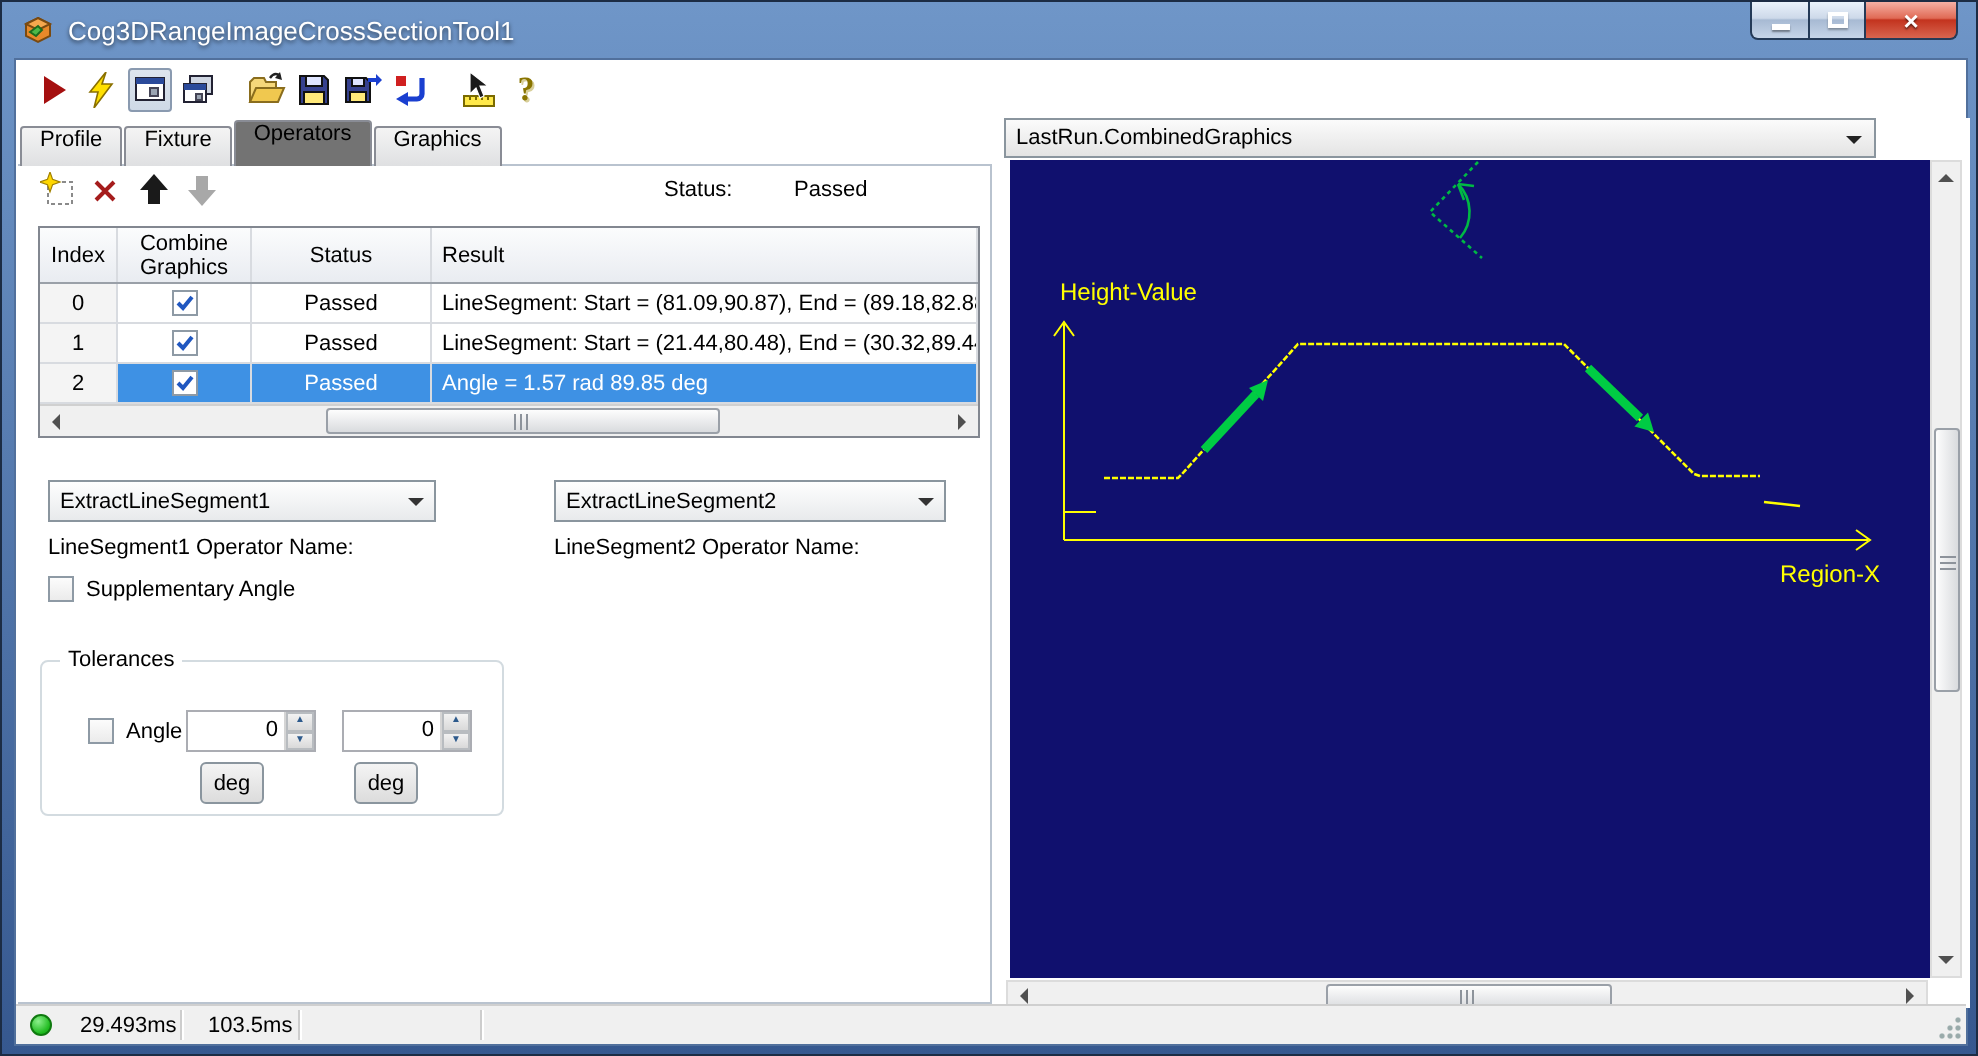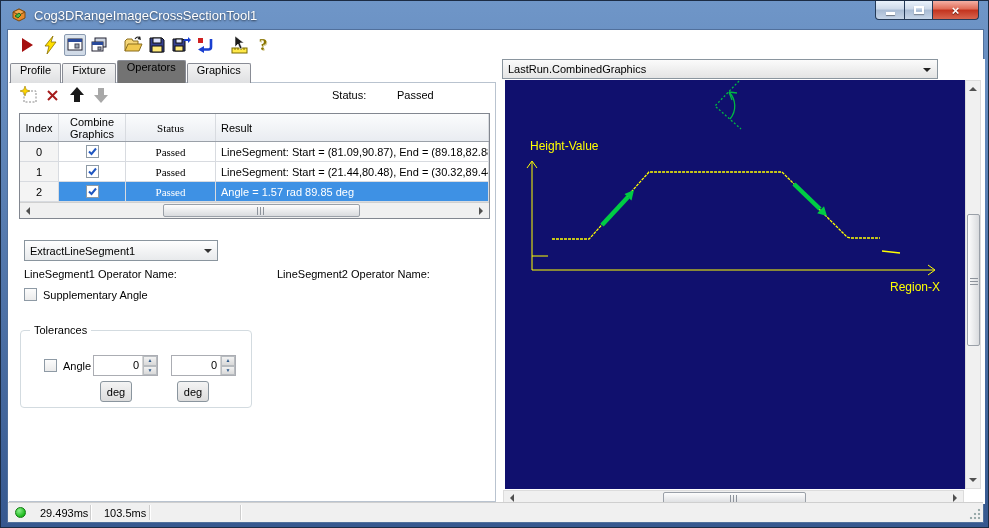--- a/index.html
+++ b/index.html
@@ -47,21 +47,21 @@
   .op-ico { position:absolute; width:18px; height:18px; top:1px; }
   .status-label { position:absolute; top:4px; white-space:nowrap; }
   
   .grid { position:absolute; left:11px; top:83px; width:471px; height:106px; border:1px solid #828790; background:#fff; }
   .grow { display:flex; width:100%; }
   .gh { height:28px; background:linear-gradient(#fbfcfd,#e9ecf1); border-bottom:1px solid #9aa0a8; }
   .gc { border-right:1px solid #d8dbe0; overflow:hidden; white-space:nowrap; display:flex; align-items:center; justify-content:center; }
   .gh .gc { text-align:center; white-space:normal; line-height:12px; }
   .c-index { width:39px; flex:none; }
   .c-combine { width:67px; flex:none; }
-  .c-status { width:90px; flex:none;font-family:Liberation Serif, serif; }
+  .c-status { width:90px; flex:none; }
   .c-result { flex:1; justify-content:flex-start; padding-left:5px; }
   .gr { height:20px; border-bottom:1px solid #d8dbe0; }
   .gr .c-index { background:#f4f4f4; }
   .gr.selected .gc { background:#3e91e4; color:#fff; }
   .gr.selected .c-index { background:#f4f4f4; color:#000; }
   .cbox { width:13px; height:13px; background:#fff; border:1px solid #8e9aa5; display:flex; align-items:center; justify-content:center; }
   
   .hscroll { position:relative; height:16px; background:#f0f0f0; border-top:1px solid #d0d0d0; }
   .sb-btn { position:absolute; top:0; width:16px; height:100%; background:#f0f0f0; display:flex; align-items:center; justify-content:center; }
   .sb-btn.left { left:0; } .sb-btn.right { right:0; }
@@ -302,20 +302,24 @@
           </div>
       </div>
     </div>
 
     <span class="label" style="left:16px; top:194px;">LineSegment1 Operator Name:</span>
     <span class="label" style="left:269px; top:194px;">LineSegment2 Operator Name:</span>
     <div class="combo" style="left:16px; top:210px; width:194px;">
       <span>ExtractLineSegment1</span>
       <span class="arrow"></span>
     </div>
+    <div class="combo" style="left:269px; top:210px; width:196px;">
+      <span>ExtractLineSegment2</span>
+      <span class="arrow"></span>
+    </div>
 
     <div class="checkrow" style="left:16px; top:258px;">
       <span class="cbox"></span>
       <span>Supplementary Angle</span>
     </div>
 
     <div class="groupbox">
       <span class="group-legend">Tolerances</span>
       <span class="label" style="left:80px; top:8px;">Min</span>
       <span class="label" style="left:158px; top:8px;">Max</span>

